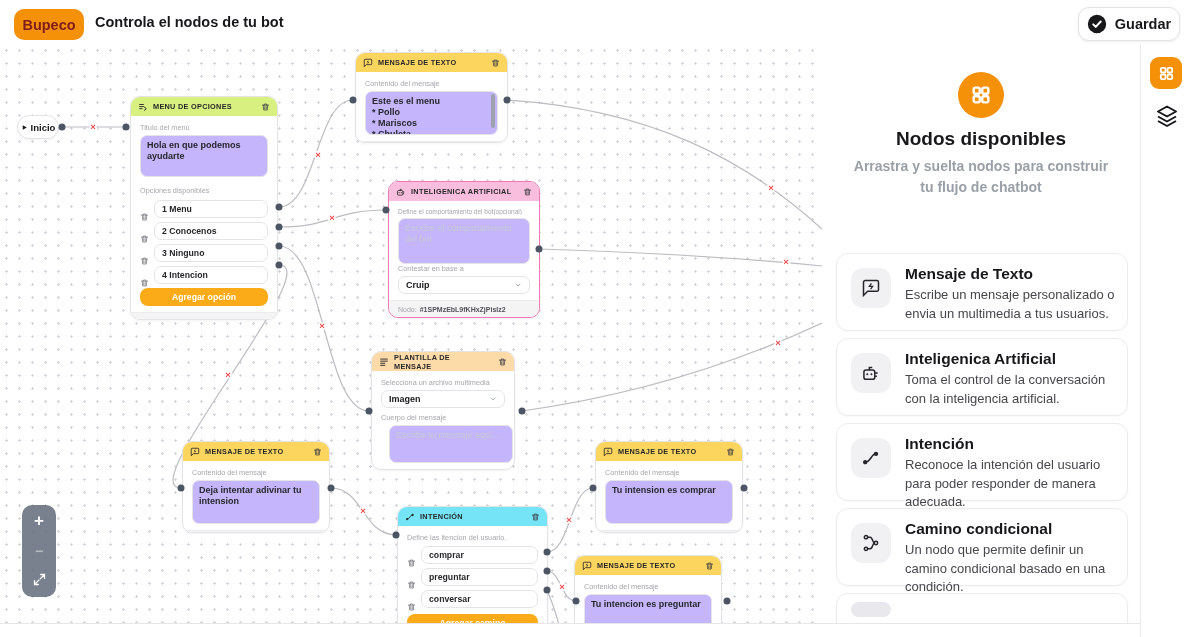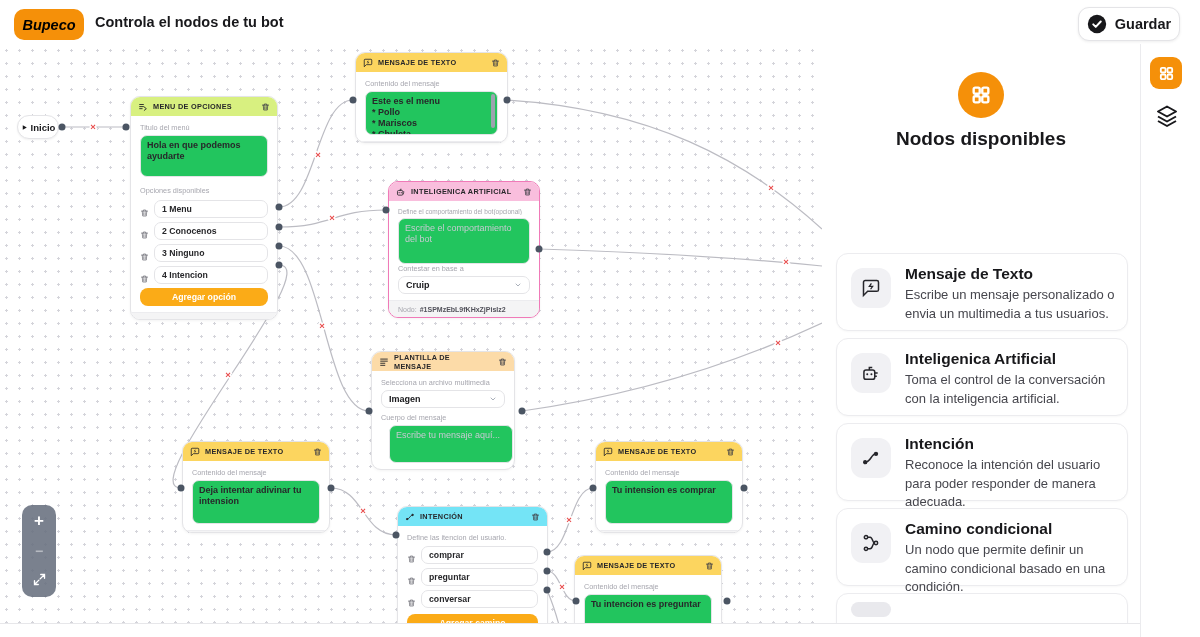--- a/index.html
+++ b/index.html
@@ -2,21 +2,21 @@
 <html><head>
 <meta charset="utf-8">
 <style>
   * { margin:0; padding:0; box-sizing:border-box; }
   html,body { width:1200px; height:637px; overflow:hidden; background:#fff;
     font-family:"Liberation Sans","DejaVu Sans",sans-serif; color:#18181b; }
 
   
   #topbar { position:absolute; left:0; top:0; width:1200px; height:44px; background:#fff; z-index:60; }
   #brand { position:absolute; left:14px; top:9px; width:70px; height:31px; background:#f59009;
-    border-radius:10px; color:#000000; font-weight:bold; font-size:14.5px; display:flex; align-items:center; justify-content:center;font-style:italic; }
+    border-radius:10px; color:#7f1d1d; font-weight:bold; font-size:14.5px; display:flex; align-items:center; justify-content:center; }
   #page-title { position:absolute; left:95px; top:14px; font-size:14.5px; font-weight:bold; }
   #save-btn { position:absolute; left:1078px; top:7px; width:102px; height:34px; background:#fff;
     border:1px solid #e4e4e7; border-radius:11px; box-shadow:0 1px 3px rgba(0,0,0,.07);
     display:flex; align-items:center; justify-content:center; gap:8px; cursor:pointer; }
   #save-btn span { font-size:14.5px; font-weight:600; }
 
   
   #canvas { position:absolute; left:0; top:44px; width:822px; height:580px; overflow:hidden;
     background-image:radial-gradient(circle,#d4d4da 1px,transparent 1.4px); background-size:13px 13px; }
   #edges { position:absolute; left:0; top:0; z-index:1; pointer-events:none; }
@@ -29,27 +29,27 @@
   .nhead { height:19px; flex:0 0 19px; display:flex; align-items:center; gap:5px; padding:0 7px;
     font-size:7.3px; font-weight:bold; letter-spacing:.3px; color:#27272a; }
   .nhead .sp { flex:1; }
   .nicon { width:10px; height:10px; display:inline-flex; }
   .nicon svg { width:10px; height:10px; }
   .ntrash { width:9px; height:10px; display:inline-flex; color:#3f3f46; cursor:pointer; }
   .ntrash svg { width:9px; height:10px; }
   .nbody { flex:1; padding:5px 9px 6px; }
   .flabel { font-size:7.3px; color:#a6a6ae; margin:2px 0 3px; white-space:nowrap; overflow:hidden; }
   .tbox, textarea.tbox { width:100%; border:1px solid #e4e4e7; border-radius:7px; padding:4px 6px;
-    font-size:9px; font-weight:bold; color:#27272a; background:#22c55e; resize:none; overflow:hidden;
+    font-size:9px; font-weight:bold; color:#27272a; background:#c4b5fd; resize:none; overflow:hidden;
     font-family:"Liberation Sans","DejaVu Sans",sans-serif; line-height:11px; display:block; }
   textarea.tbox::placeholder { color:#c6cad1; font-weight:normal; }
   .selbox { display:flex; align-items:center; justify-content:space-between; border:1px solid #e4e4e7;
     border-radius:7px; padding:3px 7px; font-size:9px; font-weight:bold; cursor:pointer; }
   .selbox svg { width:8px; height:8px; }
-  .opt-row { display:flex; align-items:center; gap:5px; margin-bottom:4px; }
+  .opt-row { display:flex; align-items:flex-end; gap:5px; margin-bottom:4px; }
   .row-trash { width:9px; height:10px; color:#71717a; flex:0 0 9px; cursor:pointer; }
   .row-trash svg { width:9px; height:10px; }
   .opt-input { flex:1; border:1px solid #e4e4e7; border-radius:7px; padding:3px 7px; font-size:8.7px;
     font-weight:bold; color:#27272a; min-width:0; font-family:inherit; }
   .btn-orange { background:#fbab17; color:#fff; font-weight:bold; font-size:8.7px; text-align:center;
     border-radius:8px; padding:4px 0; cursor:pointer; }
   .nfoot { flex:0 0 17px; background:#f4f4f5; border-top:1px solid #ececef; font-size:7px;
     color:#a6a6ae; display:flex; align-items:center; gap:3px; padding:0 9px; }
   .nfoot b { color:#52525b; }
   .pre { white-space:pre-line; }
@@ -463,20 +463,21 @@
 <div id="sidebar">
   <div id="side-circle">
     <svg viewBox="0 0 24 24" fill="none" stroke="#fff" stroke-width="2.6">
         <rect x="4" y="4" width="6.6" height="6.6" rx="1.6"></rect>
         <rect x="13.4" y="4" width="6.6" height="6.6" rx="1.6"></rect>
         <rect x="4" y="13.4" width="6.6" height="6.6" rx="1.6"></rect>
         <rect x="13.4" y="13.4" width="6.6" height="6.6" rx="1.6"></rect>
       </svg>
   </div>
   <div id="side-title">Nodos disponibles</div>
+  <div id="side-sub">Arrastra y suelta nodos para construir tu flujo de chatbot</div>
 
   <div class="card" style="top:209px">
     <div class="card-icon">
         <svg viewBox="0 0 24 24" fill="none" stroke="currentColor" stroke-width="1.8">
           <path d="M21 14a2 2 0 0 1-2 2H8l-5 5V5a2 2 0 0 1 2-2h14a2 2 0 0 1 2 2z"></path>
           <path d="M12.5 6.5L10 10h4l-2.5 3.5" stroke-width="1.5"></path>
         </svg>
       </div>
     <div class="card-title">Mensaje de Texto</div>
     <div class="card-desc">Escribe un mensaje personalizado o envia un multimedia a tus usuarios.</div>

